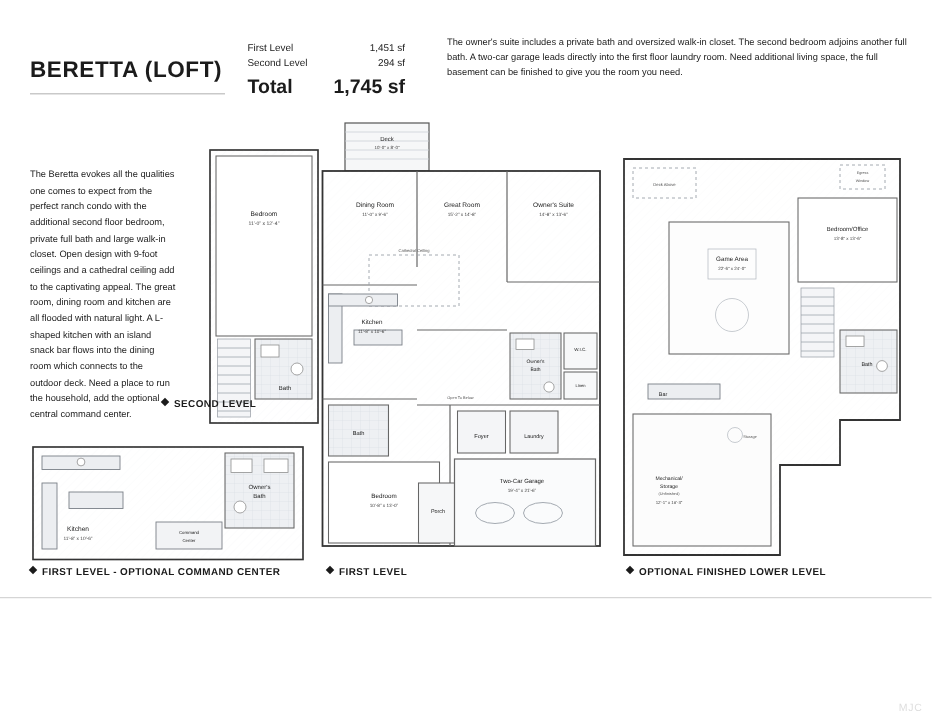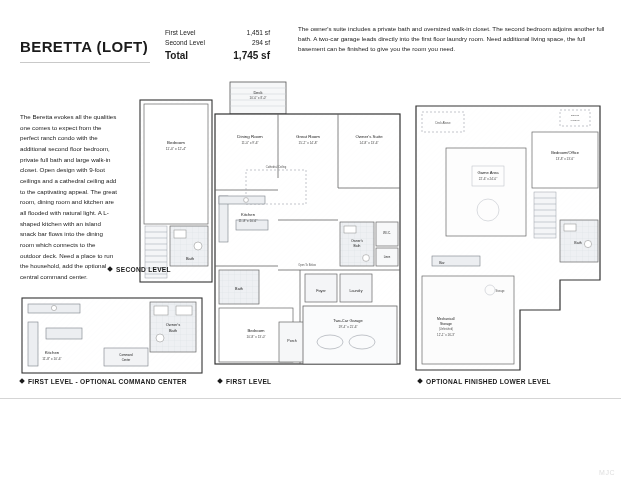--- a/index.html
+++ b/index.html
@@ -41,21 +41,21 @@
     color: #1b1b1b;
   }
   .area-row {
     display: flex;
     justify-content: space-between;
     line-height: 1.55;
   }
   .area-row .lbl { text-align: left; }
   .area-row .val { text-align: center; font-weight: normal; }
   .area-row.total .lbl,
-  .area-row.total .val { font-weight: bold; font-size: 10px; }
+  .area-row.total .val { font-weight: bold; font-size: 13px; }
   .header-note {
     position: absolute;
     left: 298px;
     top: 24px;
     width: 308px;
     font-size: 6.2px;
     line-height: 1.65;
     color: #1b1b1b;
   }
   .head-rule {

